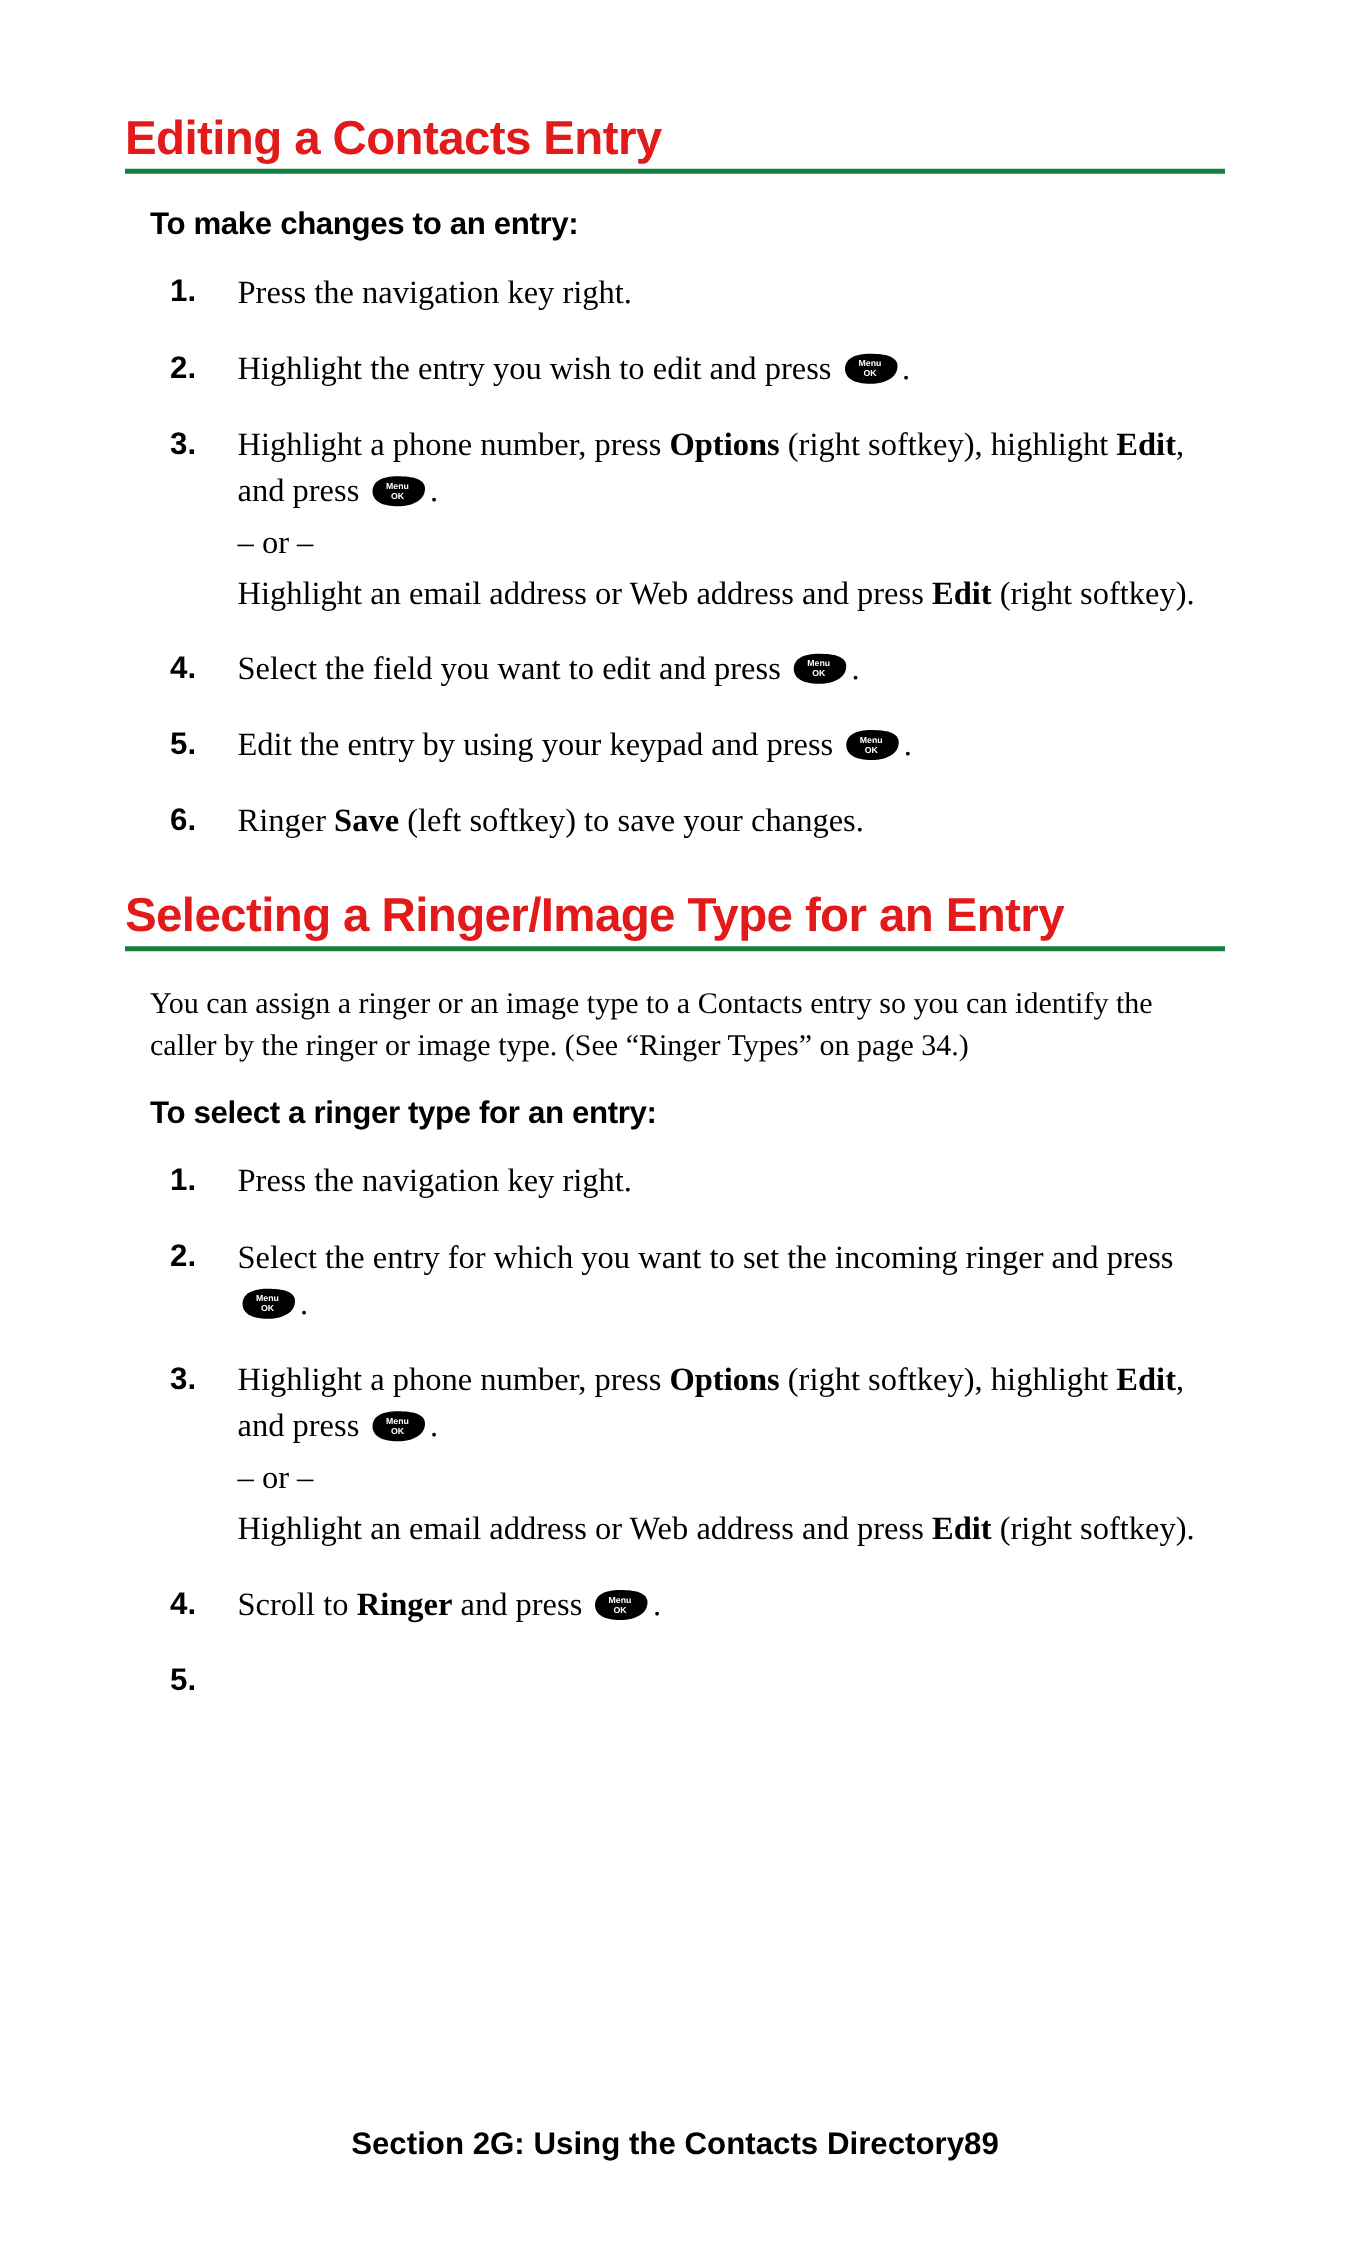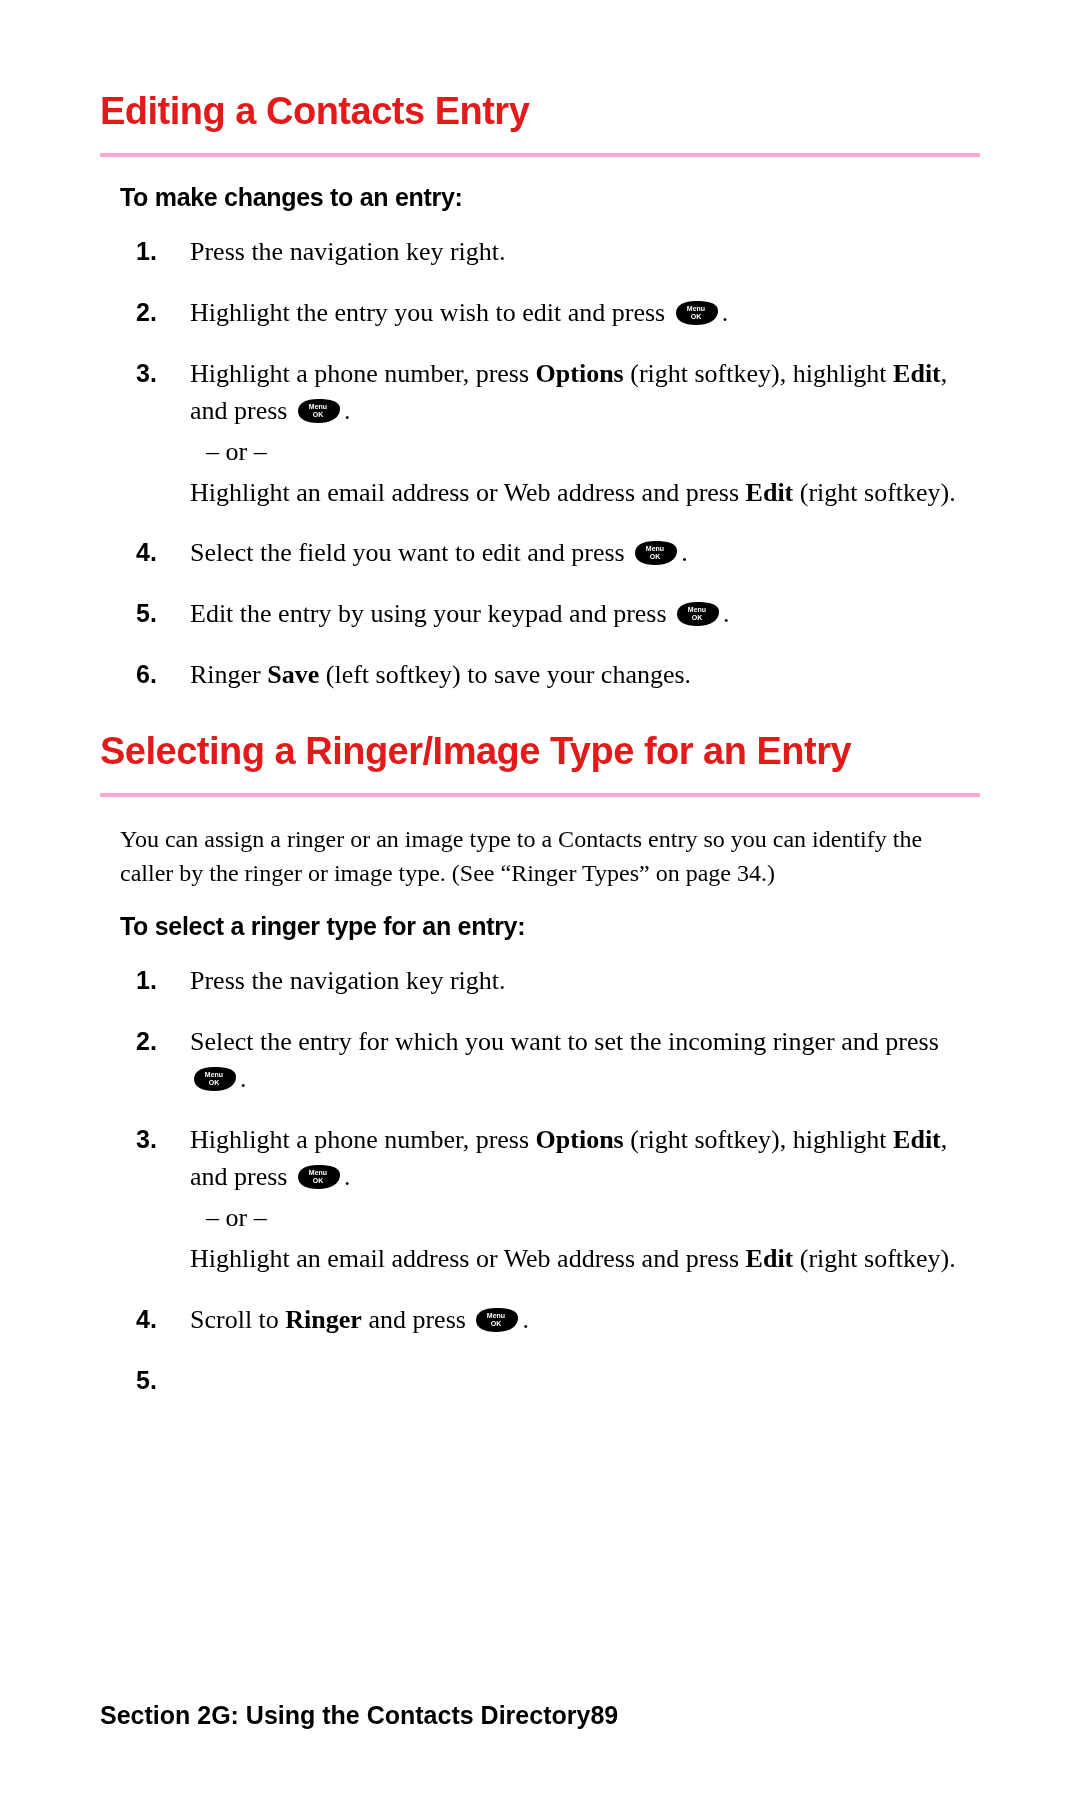--- a/index.html
+++ b/index.html
@@ -9,22 +9,22 @@
     color: #000;
     position: relative;
     padding: 90px 100px 0 100px;
   }
   .section-heading {
     font-family: "Helvetica Neue", Helvetica, Arial, sans-serif;
     font-weight: 800;
     color: #e21a1a;
     font-size: 38px;
     letter-spacing: -0.5px;
-    border-bottom: 4px solid #f9a8d4;
-    padding-bottom: 20px;
+    border-bottom: 4px solid #15803d;
+    padding-bottom: 2px;
     margin-bottom: 26px;
   }
   .subheading {
     font-family: "Helvetica Neue", Helvetica, Arial, sans-serif;
     font-weight: 800;
     color: #000;
     font-size: 25px;
     margin: 4px 0 22px 20px;
     letter-spacing: -0.3px;
   }
@@ -55,28 +55,28 @@
   .bold-sans {
     font-family: Liberation Serif, serif;
     font-weight: 800;
   }
   .key-icon {
     display: inline-block;
     vertical-align: -6px;
     margin: 0 2px;
   }
   .key-icon svg { display: block; }
-  .or-line { margin: 4px 16px; font-family: Liberation Serif, serif; }
+  .or-line { margin: 4px 0; font-family: Liberation Serif, serif; }
   .footer {
     position: absolute;
     left: 100px;
     right: 100px;
     bottom: 70px;
     display: flex;
-    justify-content: flex-start;
+    justify-content: center;
     align-items: baseline;
     font-family: "Helvetica Neue", Helvetica, Arial, sans-serif;
     font-weight: 800;
     font-size: 25px;
     color: #000;
   }
   .footer .page { font-weight: 700; }
 </style>
 </head>
 <body>

